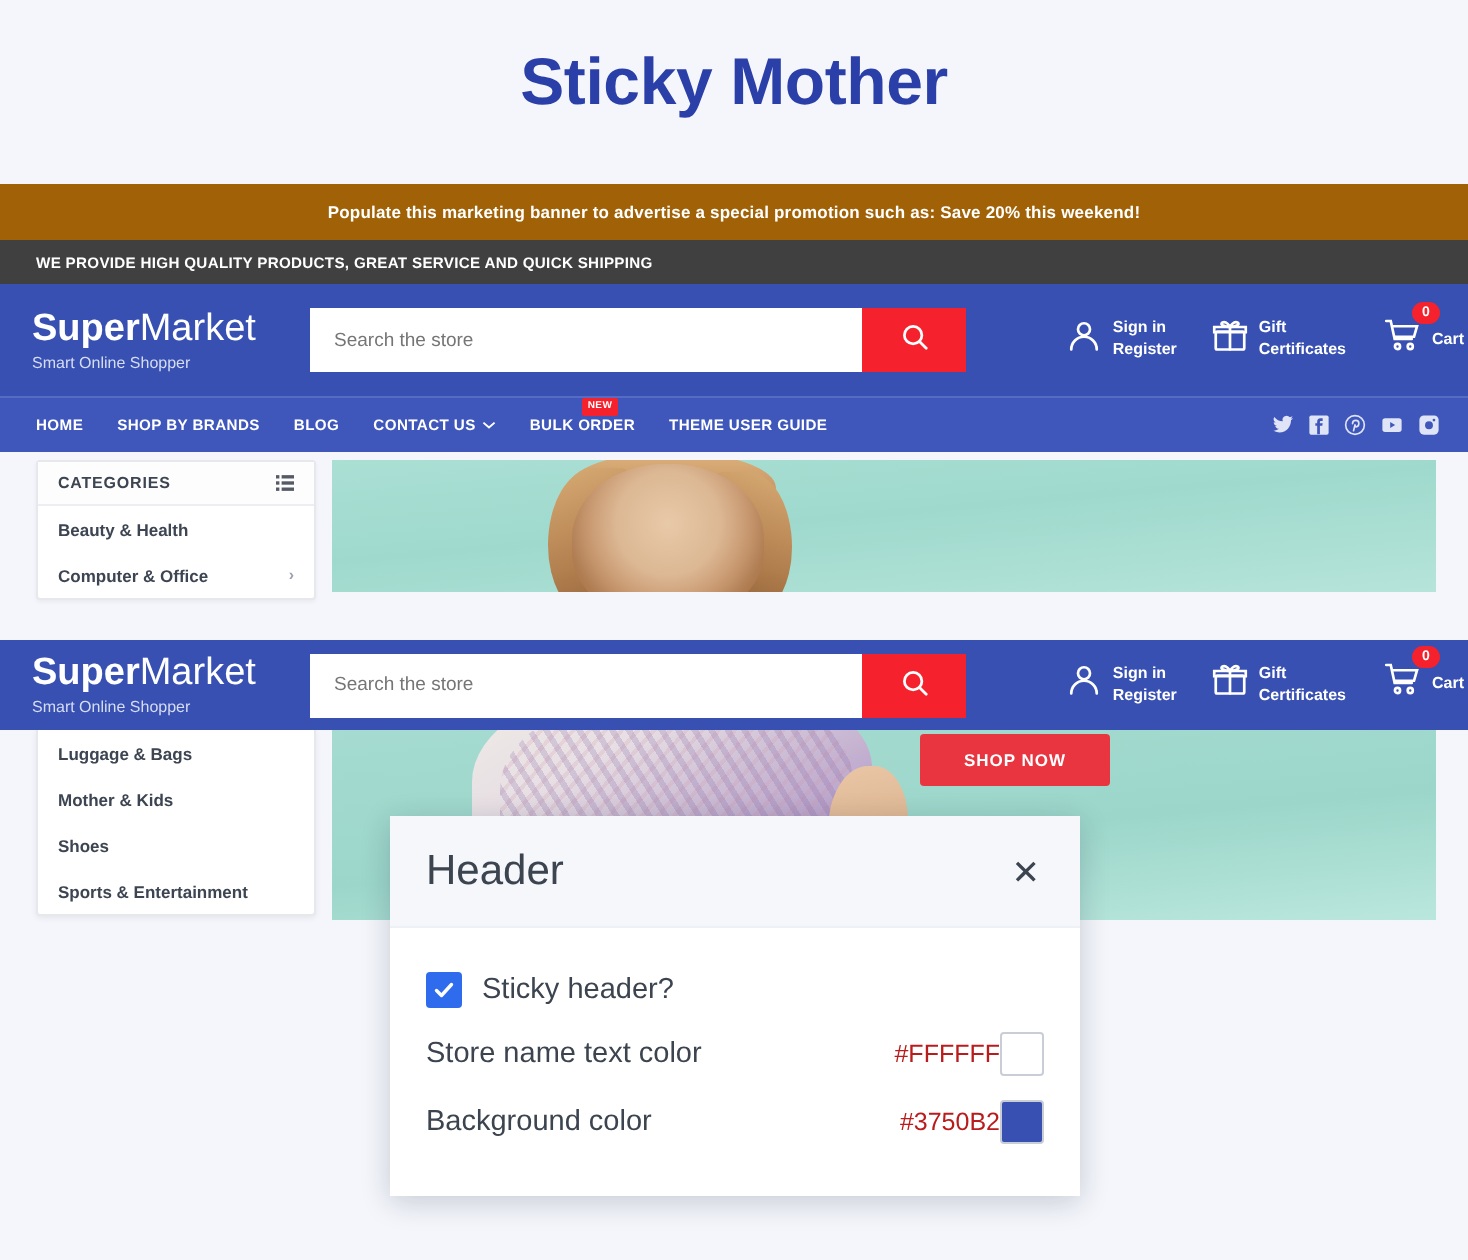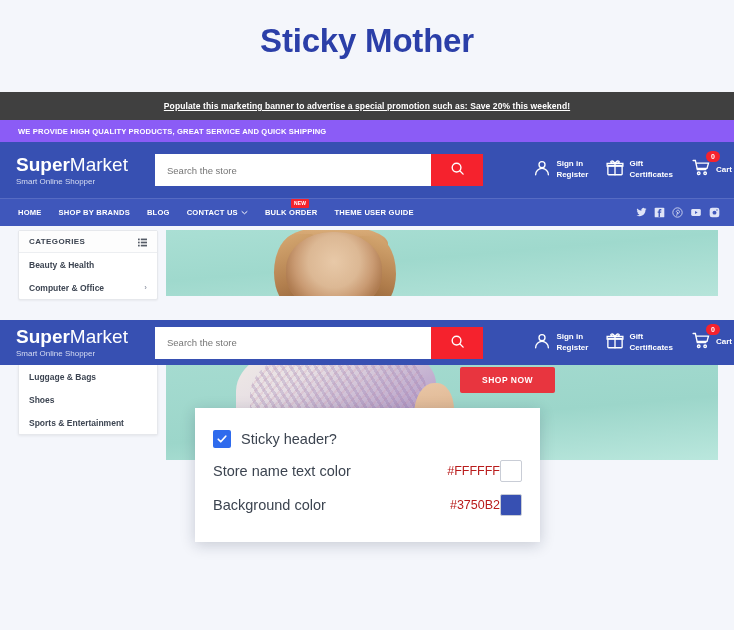--- a/index.html
+++ b/index.html
@@ -17,31 +17,30 @@
     color: #2b3fa8;
     font-size: 33px;
     font-weight: bold;
     letter-spacing: -0.2px;
     padding-top: 22px;
   }
 
   
   .promo-banner {
     position: absolute; left: 0; top: 92px; width: 734px; height: 28px;
-    background: #404040; color: #fff;
+    background: #a16207; color: #fff;
     font-size: 8.5px; font-weight: bold;
     display: flex; align-items: center; justify-content: center;
     letter-spacing: .1px;
-    text-decoration: underline;
   }
 
   
   .util-bar {
     position: absolute; left: 0; top: 120px; width: 734px; height: 22px;
-    background: #8b5cf6;
+    background: #404040;
     display: flex; align-items: center;
     color: #fff; font-size: 7.6px; font-weight: bold;
     letter-spacing: .15px;
   }
   .util-tagline { padding-left: 18px; flex: 1; }
   .util-links { display: flex; align-items: center; height: 100%; }
   .util-link {
     padding: 0 9px; height: 100%;
     display: flex; align-items: center;
     border-left: 1px solid rgba(255,255,255,.22);
@@ -443,34 +442,41 @@
       </div>
     </div>
   </div>
 
   <div class="content-2">
     <div class="cat-panel-2">
       <div class="cat-item">
         <span>Luggage &amp; Bags</span>
       </div>
       <div class="cat-item">
+        <span>Mother &amp; Kids</span>
+      </div>
+      <div class="cat-item">
         <span>Shoes</span>
       </div>
       <div class="cat-item">
         <span>Sports &amp; Entertainment</span>
       </div>
     </div>
     <div class="hero-2">
       <div class="model-body"></div>
       <div class="model-arm"></div>
       <button class="shop-now-btn">SHOP NOW</button>
     </div>
   </div>
 
   <div class="modal">
+    <div class="modal-header">
+      <div class="modal-title">Header</div>
+      <button class="modal-close">✕</button>
+    </div>
     <div class="modal-body">
       <div class="form-row">
         <span class="checkbox">
           <svg width="12" height="12" viewBox="0 0 24 24" fill="none" stroke="#fff" stroke-width="3.4" stroke-linecap="round" stroke-linejoin="round">
               <path d="M4.5 12.5l5 5 10-11"></path>
             </svg>
         </span>
         <span class="form-label">Sticky header?</span>
       </div>
       <div class="form-row">

